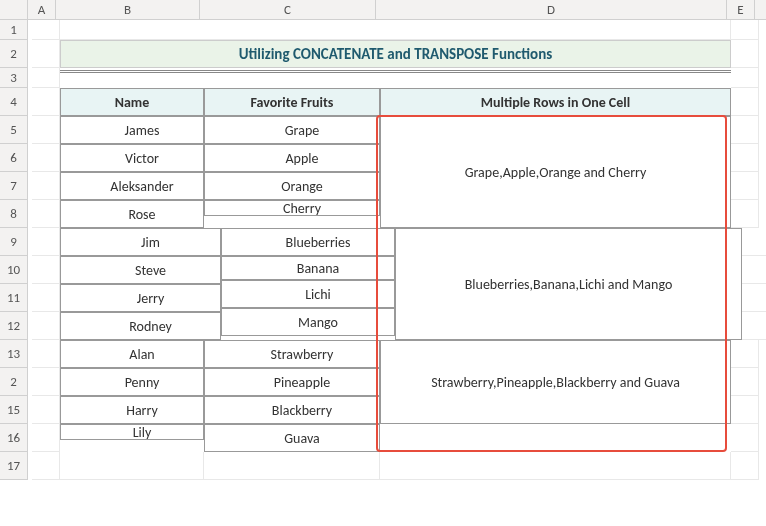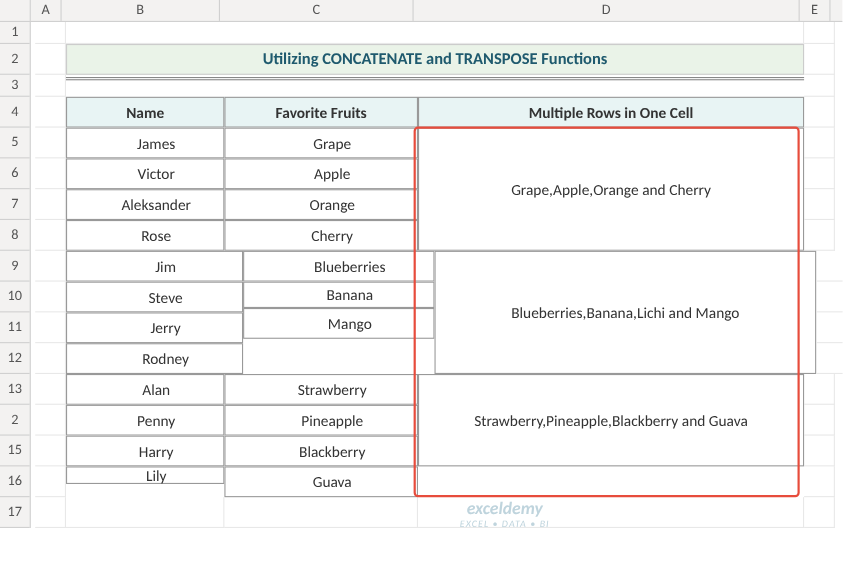--- a/index.html
+++ b/index.html
@@ -195,21 +195,21 @@
       <div class="flexcol" style="width:144px">
         <div class="cell data-cell" style="height:28px">James</div>
         <div class="cell data-cell" style="height:28px">Victor</div>
         <div class="cell data-cell" style="height:28px">Aleksander</div>
         <div class="cell data-cell" style="height:28px">Rose</div>
       </div>
       <div class="flexcol" style="width:176px">
         <div class="cell data-cell" style="height:28px">Grape</div>
         <div class="cell data-cell" style="height:28px">Apple</div>
         <div class="cell data-cell" style="height:28px">Orange</div>
-        <div class="cell data-cell" style="height:28px">Cherry</div>
+        <div class="cell data-cell" style="height:16px">Cherry</div>
       </div>
       <div class="merged-d colD" style="height:112px">Grape,Apple,Orange and Cherry</div>
       <div class="flexcol" style="width:28px">
         <div class="cell colE" style="height:28px"></div>
         <div class="cell colE" style="height:28px"></div>
         <div class="cell colE" style="height:28px"></div>
         <div class="cell colE" style="height:28px"></div>
       </div>
     </div>
 
@@ -222,20 +222,21 @@
       </div>
       <div class="flexcol" style="width:163px">
         <div class="cell data-cell" style="height:28px">Jim</div>
         <div class="cell data-cell" style="height:28px">Steve</div>
         <div class="cell data-cell" style="height:28px">Jerry</div>
         <div class="cell data-cell" style="height:28px">Rodney</div>
       </div>
       <div class="flexcol" style="width:176px">
         <div class="cell data-cell" style="height:28px">Blueberries</div>
         <div class="cell data-cell" style="height:24px">Banana</div>
+        <div class="cell data-cell" style="height:28px">Lichi</div>
         <div class="cell data-cell" style="height:28px">Mango</div>
       </div>
       <div class="merged-d colD" style="height:112px">Blueberries,Banana,Lichi and Mango</div>
       <div class="flexcol" style="width:28px">
         <div class="cell colE" style="height:28px"></div>
         <div class="cell colE" style="height:28px"></div>
         <div class="cell colE" style="height:28px"></div>
         <div class="cell colE" style="height:28px"></div>
       </div>
     </div>
@@ -272,18 +273,14 @@
       <div class="cell colA"></div>
       <div class="cell colB"></div>
       <div class="cell colC"></div>
       <div class="cell colD"></div>
       <div class="cell colE"></div>
     </div>
   </div>
 
   <div class="highlight-box" style="top:115px;left:376px;width:351px;height:337px"></div>
 
-  <div class="watermark" style="top:454px;left:418px">
-    <div style="font-size:16px;font-weight:bold">exceldemy</div>
-    <div style="font-size:9px;letter-spacing:1px">EXCEL • DATA • BI</div>
-  </div>
 
 </div>
 
 </body></html>

